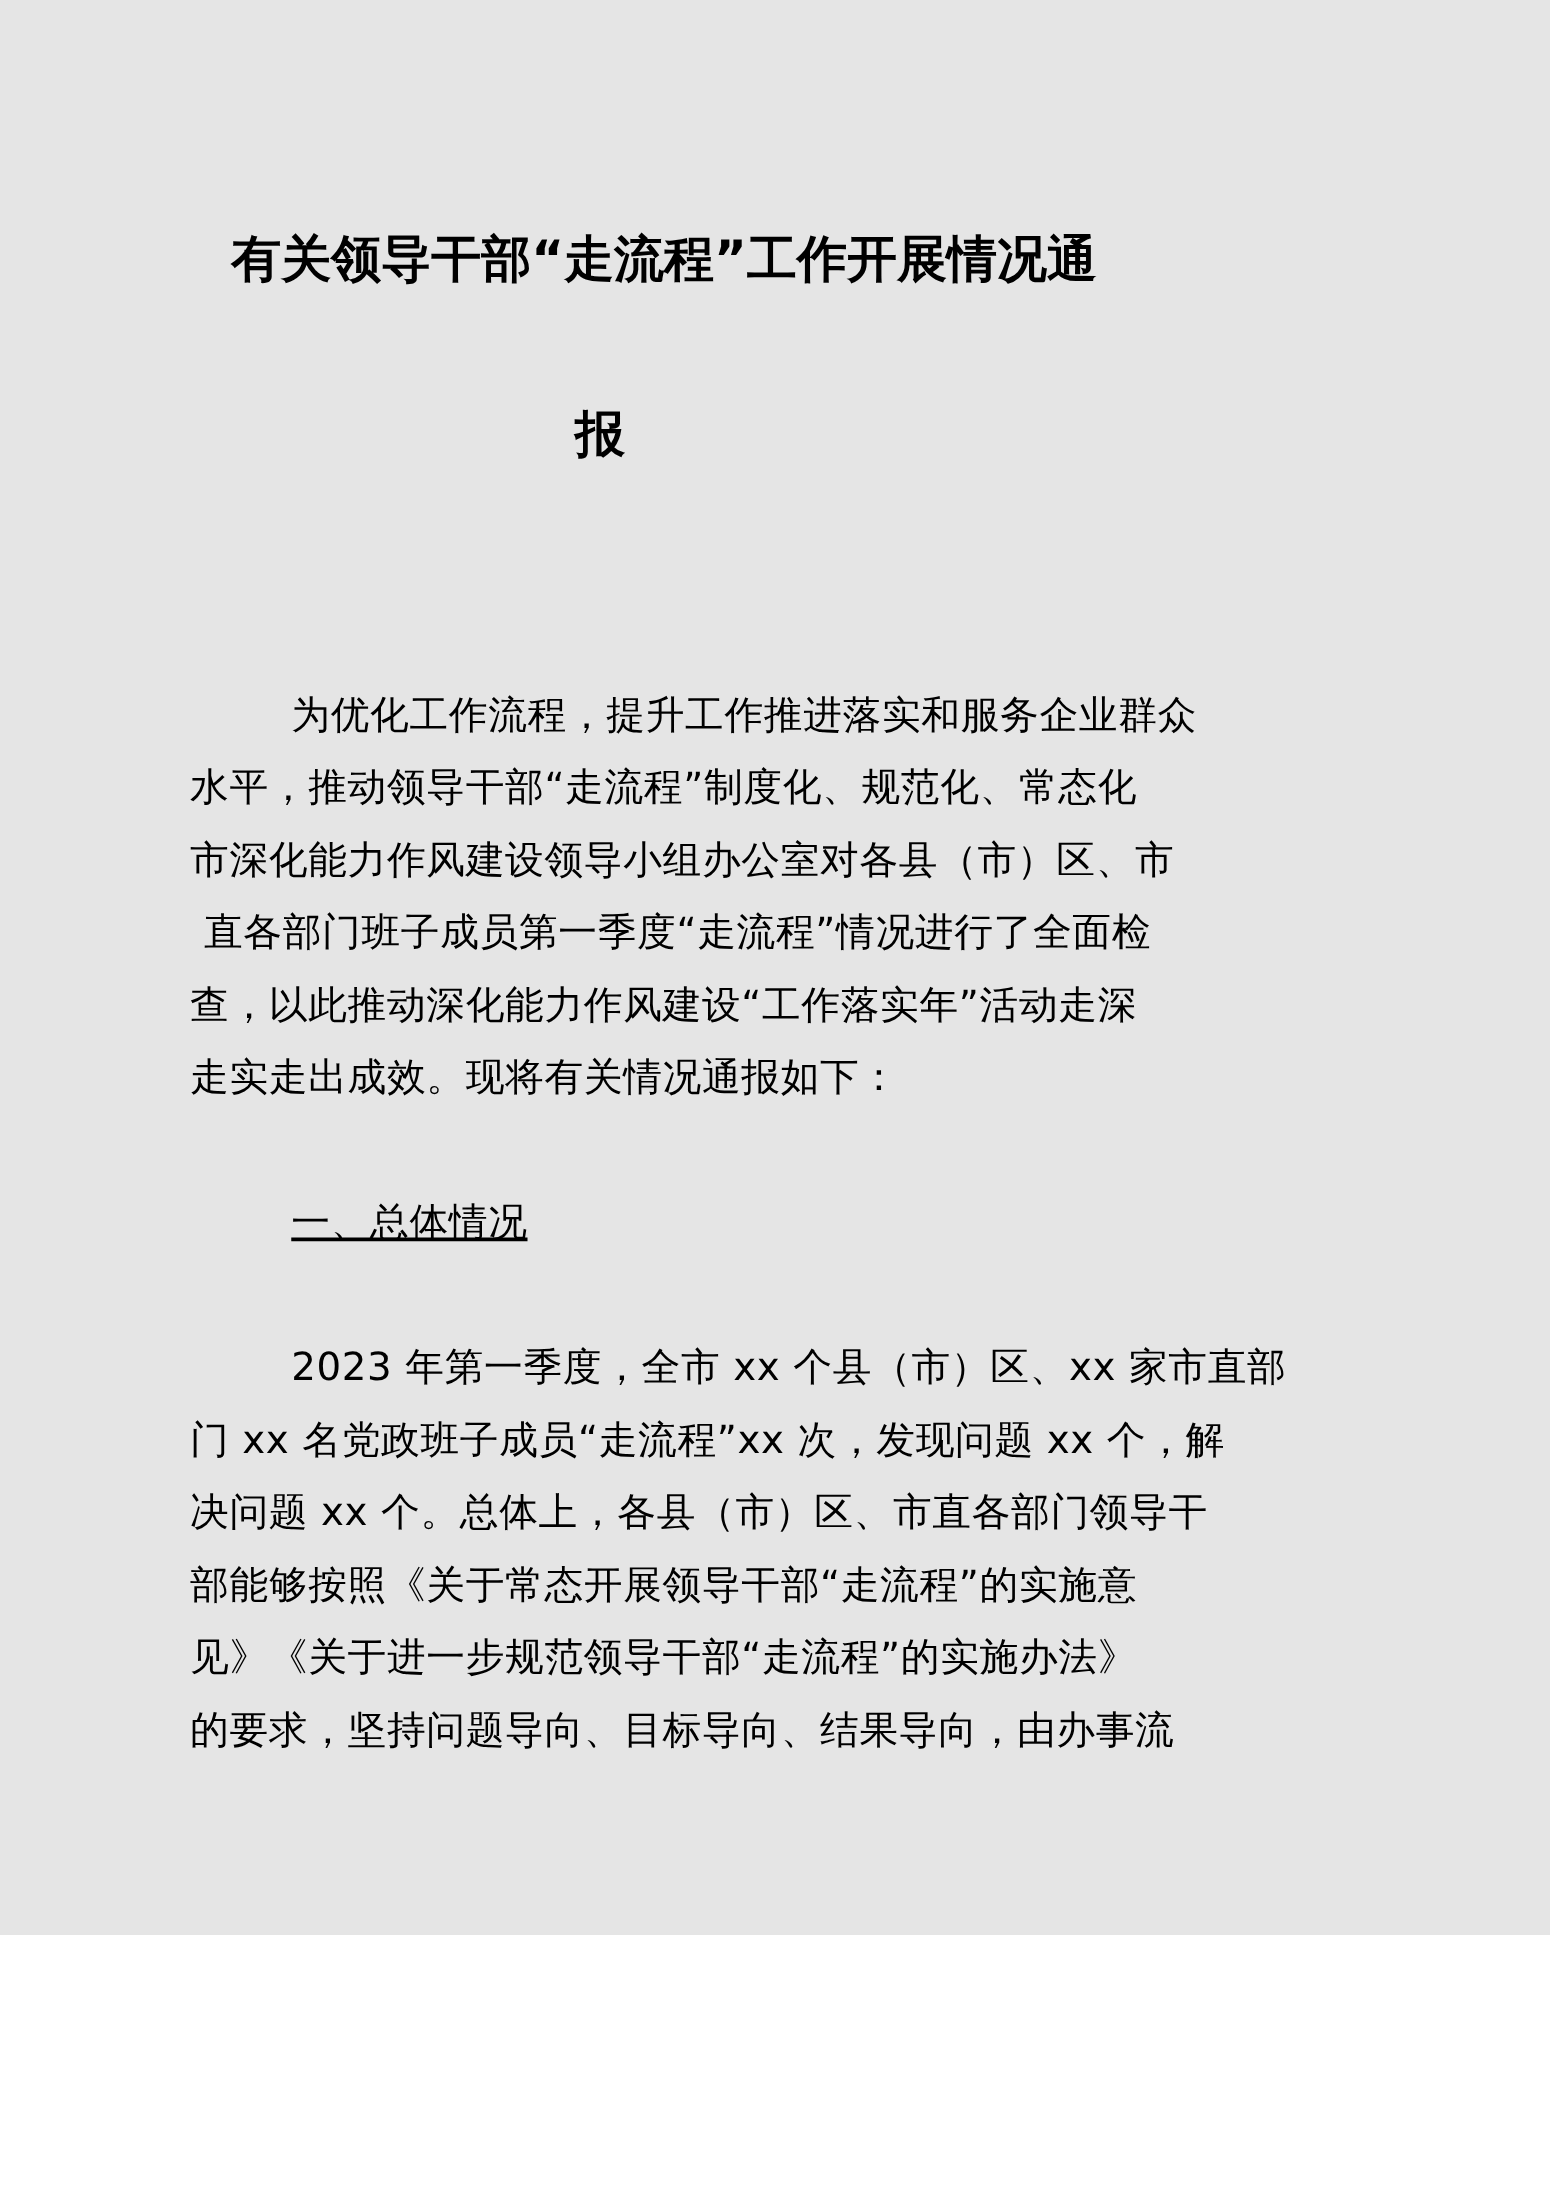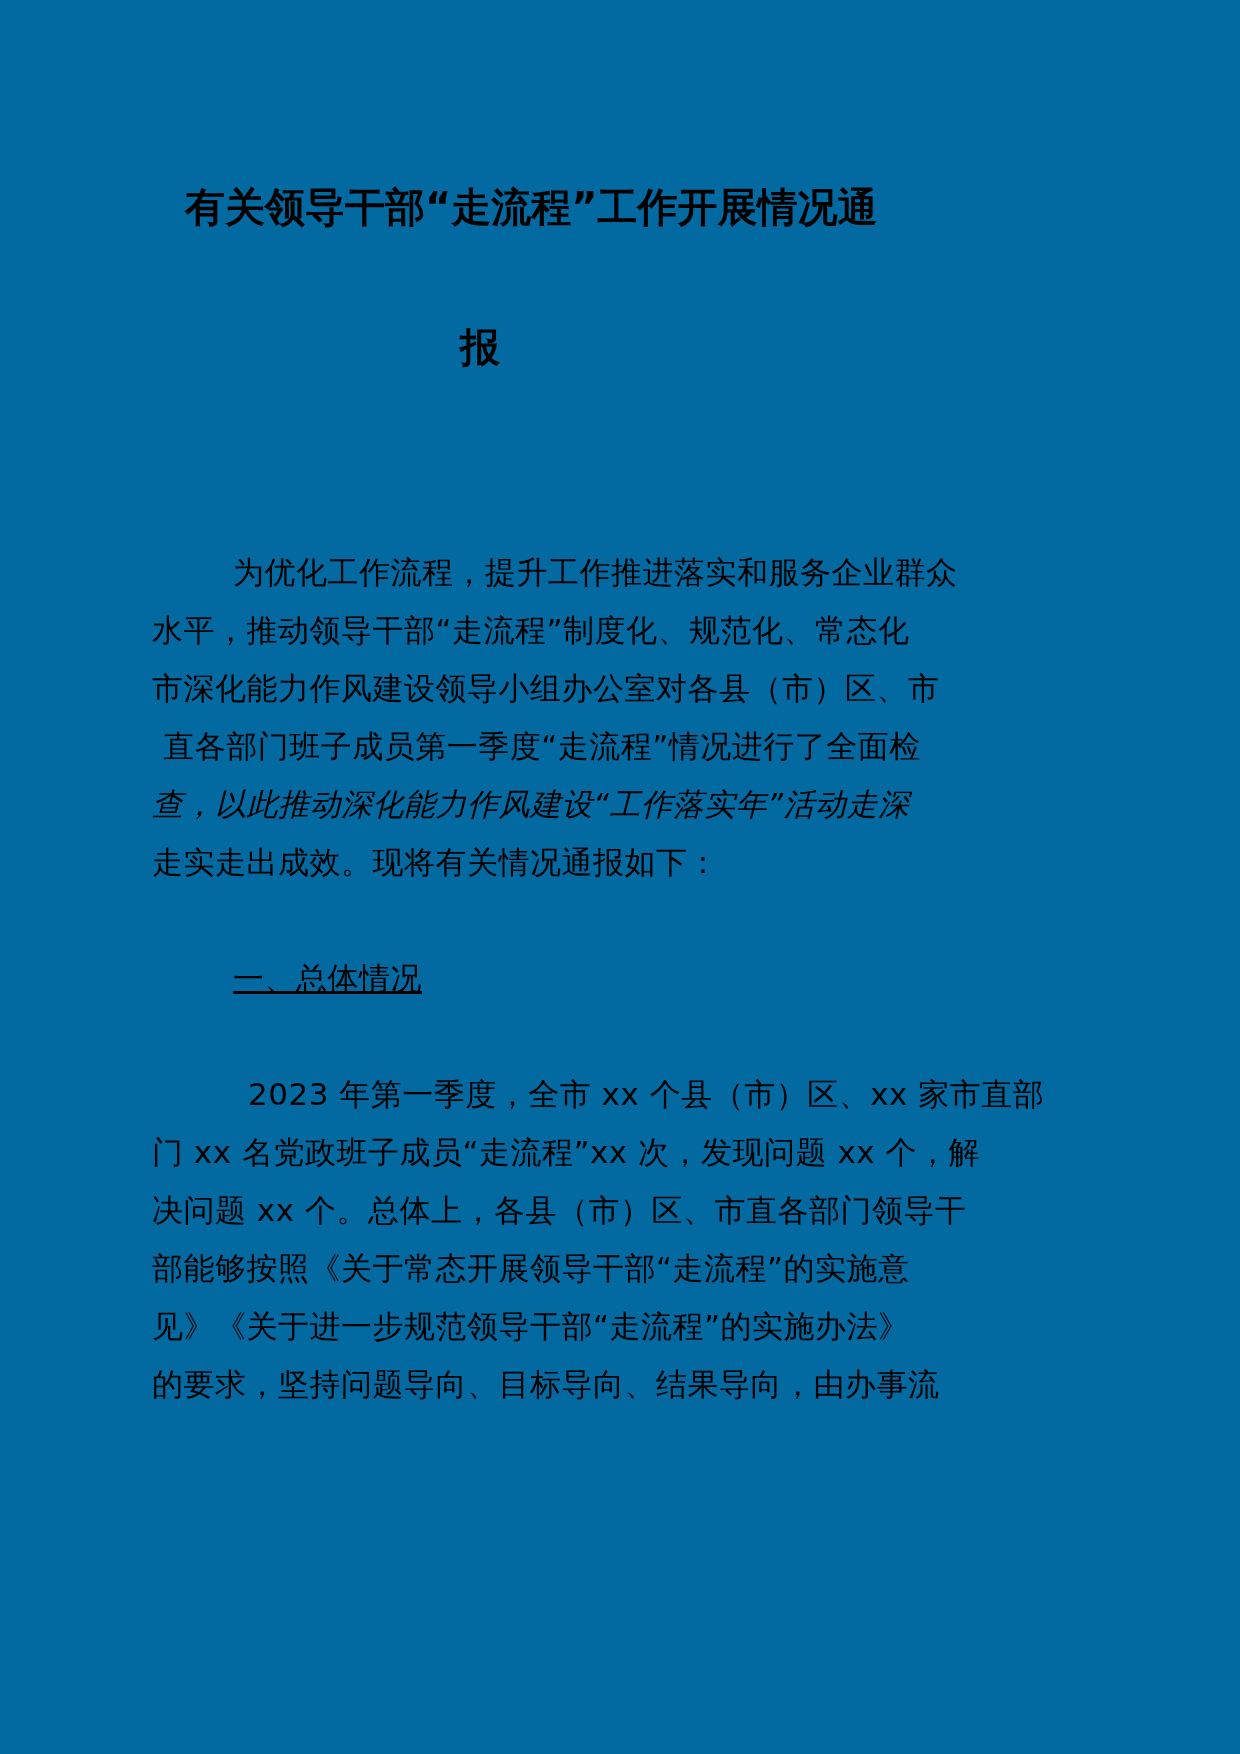--- a/index.html
+++ b/index.html
@@ -12,22 +12,22 @@
     height: 1754px;
     position: relative;
     overflow: hidden;
     color: #000000;
     font-family: "DejaVu Sans", "Liberation Sans", sans-serif;
   }
   .page {
     position: absolute;
     left: 0; top: 0;
     width: 1240px;
-    height: 1754px;
-    background: #0369a1;
+    height: 1548px;
+    background: #e5e5e5;
   }
   .title {
     position: absolute;
     left: 168px;
     width: 880px;
     text-align: center;
     font-weight: bold;
     font-size: 40px;
     letter-spacing: 0px;
     margin: 0;
@@ -52,28 +52,28 @@
 <div class="page">
 
   <h1 class="title title-line1">有关领导干部“走流程”工作开展情况通</h1>
   <h1 class="title title-line2">报</h1>
 
   <div>
     <div class="line indent" style="top:552px;">为优化工作流程，提升工作推进落实和服务企业群众</div>
     <div class="line" style="top:610px;">水平，推动领导干部“走流程”制度化、规范化、常态化</div>
     <div class="line" style="top:668px;">市深化能力作风建设领导小组办公室对各县（市）区、市</div>
     <div class="line" style="top:726px;text-align:center;">直各部门班子成员第一季度“走流程”情况进行了全面检</div>
-    <div class="line" style="top:784px;font-style:italic;">查，以此推动深化能力作风建设“工作落实年”活动走深</div>
+    <div class="line" style="top:784px;">查，以此推动深化能力作风建设“工作落实年”活动走深</div>
     <div class="line" style="top:842px;">走实走出成效。现将有关情况通报如下：</div>
   </div>
 
   <div class="line indent" style="top:958px;text-decoration:underline;">一、总体情况</div>
 
   <div>
-    <div class="line indent" style="top:1074px;margin-left:15px;">2023 年第一季度，全市 xx 个县（市）区、xx 家市直部</div>
+    <div class="line indent" style="top:1074px;">2023 年第一季度，全市 xx 个县（市）区、xx 家市直部</div>
     <div class="line" style="top:1132px;">门 xx 名党政班子成员“走流程”xx 次，发现问题 xx 个，解</div>
     <div class="line" style="top:1190px;">决问题 xx 个。总体上，各县（市）区、市直各部门领导干</div>
     <div class="line" style="top:1248px;">部能够按照《关于常态开展领导干部“走流程”的实施意</div>
     <div class="line" style="top:1306px;">见》《关于进一步规范领导干部“走流程”的实施办法》</div>
     <div class="line" style="top:1364px;">的要求，坚持问题导向、目标导向、结果导向，由办事流</div>
   </div>
 
 </div>
 
 </body></html>

